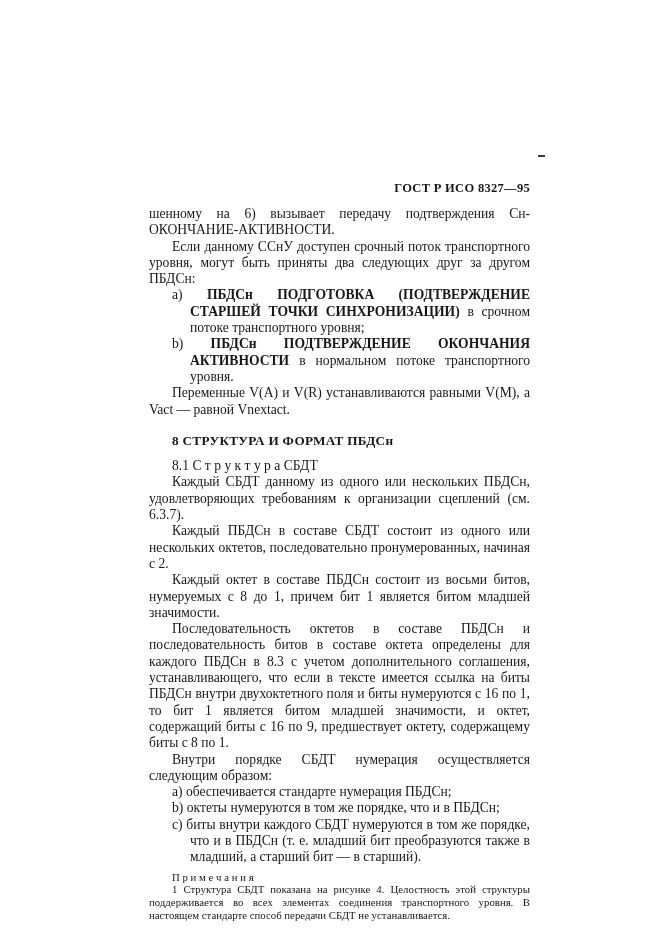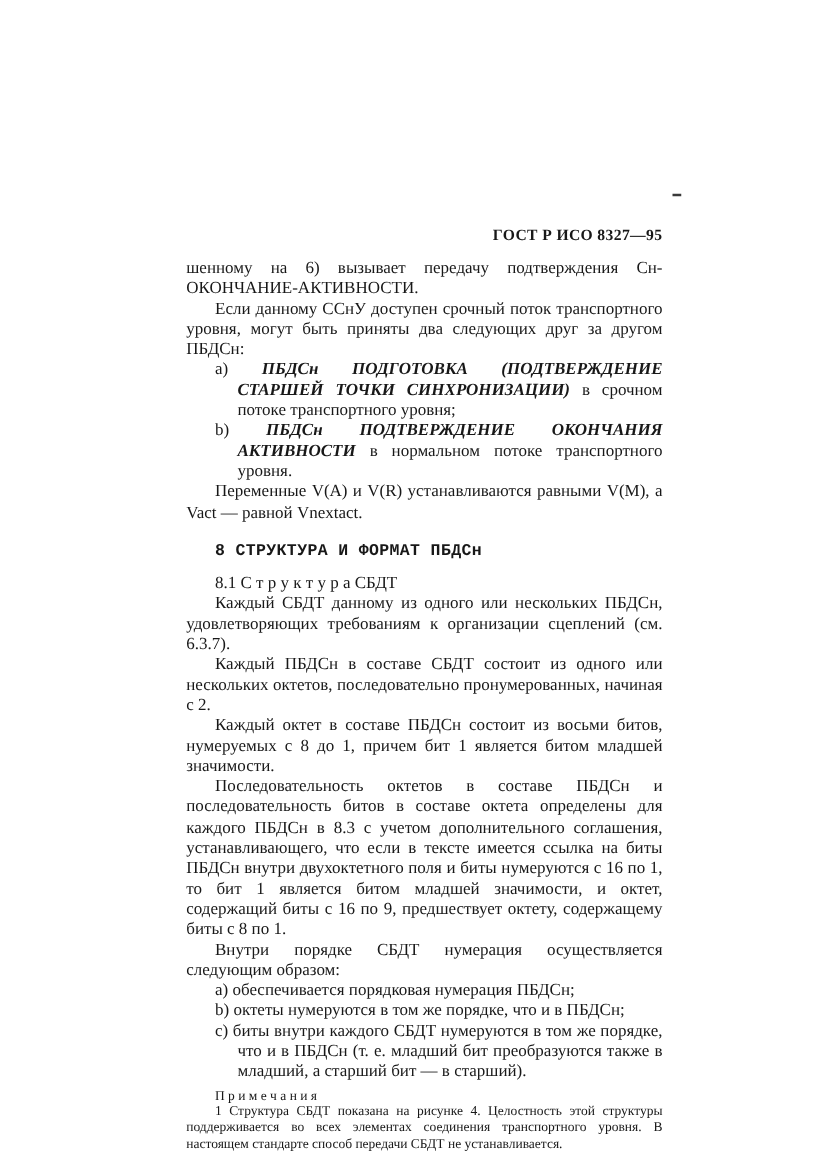--- a/index.html
+++ b/index.html
@@ -42,29 +42,28 @@
     font-size: 13.6px;
     line-height: 16.3px;
     text-align: justify;
   }
   .noindent { text-indent: 0; }
   .indent { text-indent: 23px; }
   .hang {
     padding-left: 41px;
     text-indent: -18px;
   }
-  .bold { font-weight: bold; font-style: italic; }
+  .bold { font-weight: bold; }
   .section-heading {
     font-weight: bold;
     font-size: 13.2px !important;
     letter-spacing: 0.3px;
     text-align: left;
     text-indent: 23px;
     margin: 15px 0 9px 0 !important;
-    font-family: Liberation Mono, monospace;
   }
   .subsection-heading {
     text-indent: 23px;
     text-align: left;
   }
   .notes {
     margin-top: 5px;
     font-size: 10.8px;
     line-height: 12.8px;
   }
@@ -111,21 +110,21 @@
     <p class="indent">Каждый СБДТ данному из одного или нескольких ПБДСн, удовлетворяющих требованиям к организации сцеплений (см. 6.3.7).</p>
 
     <p class="indent">Каждый ПБДСн в составе СБДТ состоит из одного или нескольких октетов, последовательно пронумерованных, начиная с 2.</p>
 
     <p class="indent">Каждый октет в составе ПБДСн состоит из восьми битов, нумеруемых с 8 до 1, причем бит 1 является битом младшей значимости.</p>
 
     <p class="indent">Последовательность октетов в составе ПБДСн и последовательность битов в составе октета определены для каждого ПБДСн в 8.3 с учетом дополнительного соглашения, устанавливающего, что если в тексте имеется ссылка на биты ПБДСн внутри двухоктетного поля и биты нумеруются с 16 по 1, то бит 1 является битом младшей значимости, и октет, содержащий биты с 16 по 9, предшествует октету, содержащему биты с 8 по 1.</p>
 
     <p class="indent">Внутри порядке СБДТ нумерация осуществляется следующим образом:</p>
 
-    <p class="hang"><span>а)</span> <span>обеспечивается порядковая нумерация ПБДСн;</span></p>
+    <p class="hang"><span>а)</span> <span>обеспечивается стандарте нумерация ПБДСн;</span></p>
 
     <p class="hang"><span>b)</span> <span>октеты нумеруются в том же порядке, что и в ПБДСн;</span></p>
 
     <p class="hang"><span>с)</span> <span>биты внутри каждого СБДТ нумеруются в том же порядке, что и в ПБДСн (т. е. младший бит преобразуются также в младший, а старший бит — в старший).</span></p>
 
     <div class="notes">
       <p class="notes-heading">П р и м е ч а н и я</p>
       <p class="indent">1 Структура СБДТ показана на рисунке 4. Целостность этой структуры поддерживается во всех элементах соединения транспортного уровня. В настоящем стандарте способ передачи СБДТ не устанавливается.</p>
     </div>
 

